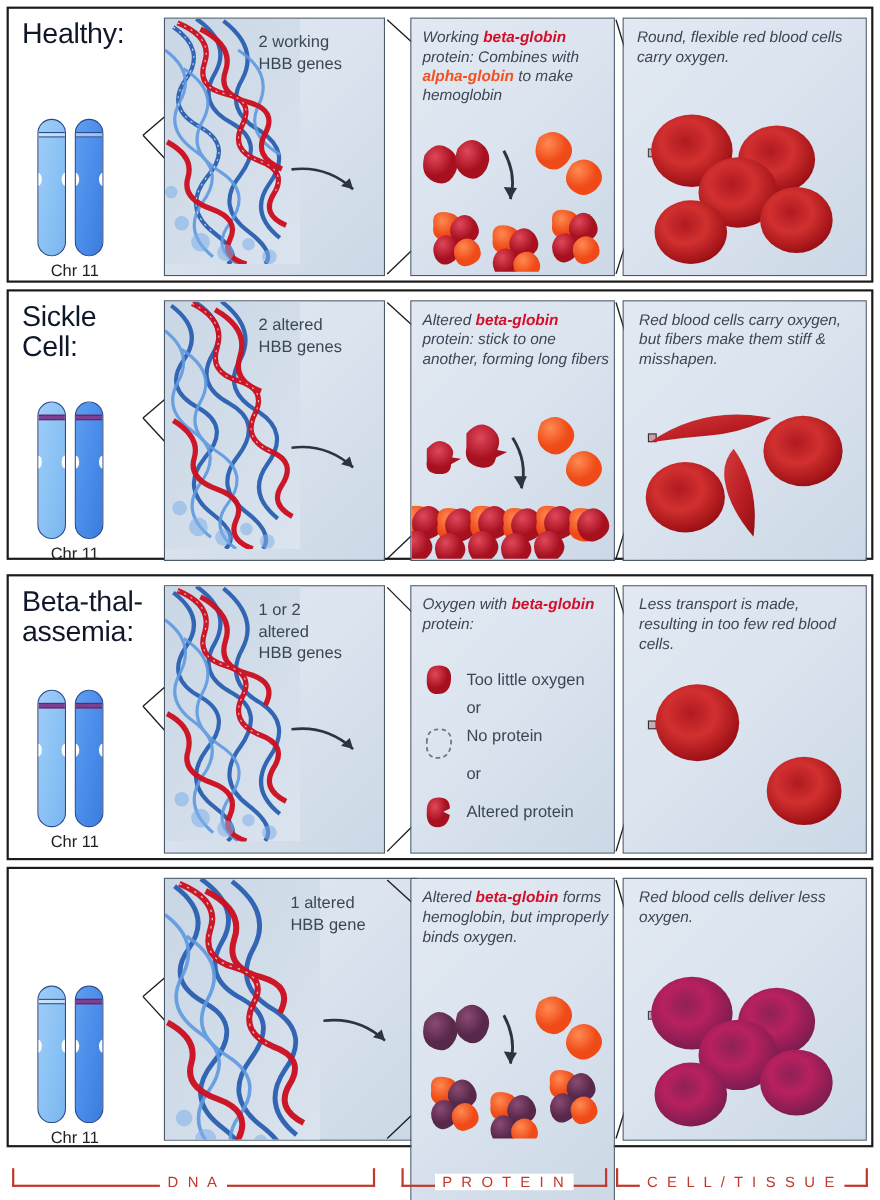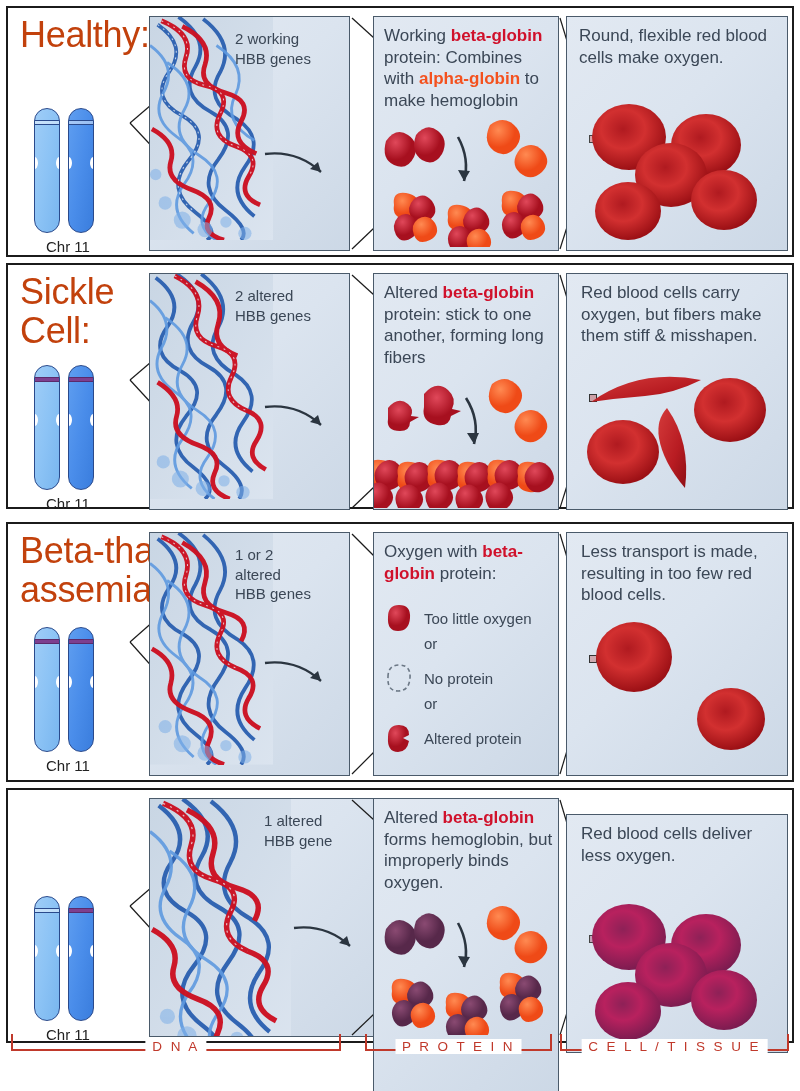--- a/index.html
+++ b/index.html
@@ -25,23 +25,23 @@
     border: 2px solid #1b1b1b;
     background: #ffffff;
   }
   .row-inner { position: relative; width: 100%; height: 100%; }
 
   
   .row-title {
     position: absolute;
     left: 12px;
     top: 8px;
-    font-size: 36px;
+    font-size: 26px;
     line-height: 1.08;
-    color: #c2410c;
+    color: #0f172a;
     font-weight: 400;
     letter-spacing: -0.3px;
     white-space: pre-line;
   }
 
   
   .chr-group { position: absolute; }
   .chr-pair { position: relative; width: 72px; height: 125px; }
   .chromo {
     position: absolute;
@@ -86,22 +86,23 @@
   
   .panel {
     position: absolute;
     border: 1.5px solid #4a5a6a;
     background: linear-gradient(135deg,#e2e9f2 0%,#dbe4ef 45%,#ccd8e6 100%);
     overflow: hidden;
   }
   .panel-text {
     position: absolute;
     color: #3b4756;
-    font-size: 17px;
+    font-size: 14px;
     line-height: 1.27;
+    font-style: italic;
   }
   .hl-beta  { color: #d0112b; font-weight: 700; }
   .hl-alpha { color: #f4511e; font-weight: 700; }
 
   
   .dna-art {
     position: absolute;
     left: 0; top: 0; bottom: 0;
     width: 62%;
   }
@@ -120,21 +121,21 @@
     position: absolute;
     pointer-events: none;
     overflow: visible;
   }
   .leader line { stroke: #1b1b1b; stroke-width: 1.2; }
 
   
   #legend {
     position: absolute;
     left: 0;
-    top: 1021px;
+    top: 1049px;
     width: 800px;
     height: 42px;
   }
   .leg-group {
     position: absolute;
     top: 0;
     height: 34px;
   }
   .leg-line {
     position: absolute;
@@ -286,21 +287,21 @@
           </g>
         </svg>
       </div>
 
       <svg class="leader" style="left:540px;top:8px;width:60px;height:235px;" viewBox="0 0 60 235">
         <line x1="12" y1="2" x2="48" y2="120"></line>
         <line x1="12" y1="233" x2="48" y2="120"></line>
       </svg>
 
       <div class="panel" style="left:558px;top:8px;width:222px;height:235px;">
-        <div class="panel-text" style="left:12px;top:8px;width:198px;">Round, flexible red blood cells make oxygen.</div>
+        <div class="panel-text" style="left:12px;top:8px;width:198px;">Round, flexible red blood cells carry oxygen.</div>
         <div style="position:absolute;left:22px;top:118px;width:8px;height:8px;border:1.3px solid #444;background:rgba(200,40,40,0.35);"></div>
         <svg style="position:absolute;left:14px;top:58px;width:200px;height:170px;" viewBox="0 0 200 170">
           <defs>
             <radialGradient id="rbcR" cx="42%" cy="38%" r="62%">
               <stop offset="0%" stop-color="#b01a20"></stop>
                 <stop offset="48%" stop-color="#d23030"></stop>
                 <stop offset="100%" stop-color="#9c1015"></stop>
             </radialGradient>
           </defs>
           <g>
@@ -540,21 +541,21 @@
         </div>
 
         <div style="position:absolute;left:10px;top:68px;width:170px;">
           <div style="display:flex;align-items:center;height:34px;">
             <svg width="28" height="30" viewBox="0 0 28 30">
               <path d="M4 14 q0 -12 11 -12 q12 0 11 13 q-1 13 -12 13 q-11 0 -10 -14z" fill="url(#rdB)"></path>
             </svg>
             <span style="margin-left:12px;font-size:15px;color:#3b4756;">Too little oxygen</span>
           </div>
           <div style="height:26px;padding-left:40px;font-size:15px;color:#3b4756;">or</div>
-          <div style="display:flex;align-items:center;height:34px;">
+          <div style="display:flex;height:34px;">
             <svg width="28" height="30" viewBox="0 0 28 30">
               <path d="M4 14 q0 -12 11 -12 q12 0 11 13 q-1 13 -12 13 q-11 0 -10 -14z" fill="none" stroke="#6b7785" stroke-width="1.6" stroke-dasharray="4 3"></path>
             </svg>
             <span style="margin-left:12px;font-size:15px;color:#3b4756;">No protein</span>
           </div>
           <div style="height:26px;padding-left:40px;font-size:15px;color:#3b4756;">or</div>
           <div style="display:flex;align-items:center;height:34px;">
             <svg width="28" height="30" viewBox="0 0 28 30">
               <path d="M4 14 q0 -12 11 -12 q10 0 10 10 l-6 3 l6 3 q-2 11 -11 11 q-11 0 -10 -15z" fill="url(#rdB)"></path>
             </svg>
@@ -686,21 +687,21 @@
             </g>
           </g>
         </svg>
       </div>
 
       <svg class="leader" style="left:540px;top:8px;width:60px;height:239px;" viewBox="0 0 60 239">
         <line x1="12" y1="2" x2="48" y2="122"></line>
         <line x1="12" y1="237" x2="48" y2="122"></line>
       </svg>
 
-      <div class="panel" style="left:558px;top:8px;width:222px;height:239px;margin-top:16px;">
+      <div class="panel" style="left:558px;top:8px;width:222px;height:239px;">
         <div class="panel-text" style="left:14px;top:8px;width:196px;">Red blood cells deliver less oxygen.</div>
         <div style="position:absolute;left:22px;top:120px;width:8px;height:8px;border:1.3px solid #444;background:rgba(140,30,80,0.35);"></div>
         <svg style="position:absolute;left:14px;top:60px;width:200px;height:170px;" viewBox="0 0 200 170">
           <defs>
             <radialGradient id="rbcM" cx="42%" cy="38%" r="62%">
               <stop offset="0%" stop-color="#8e2157"></stop>
                 <stop offset="45%" stop-color="#b8215e"></stop>
                 <stop offset="100%" stop-color="#7d1c50"></stop>
             </radialGradient>
           </defs>

